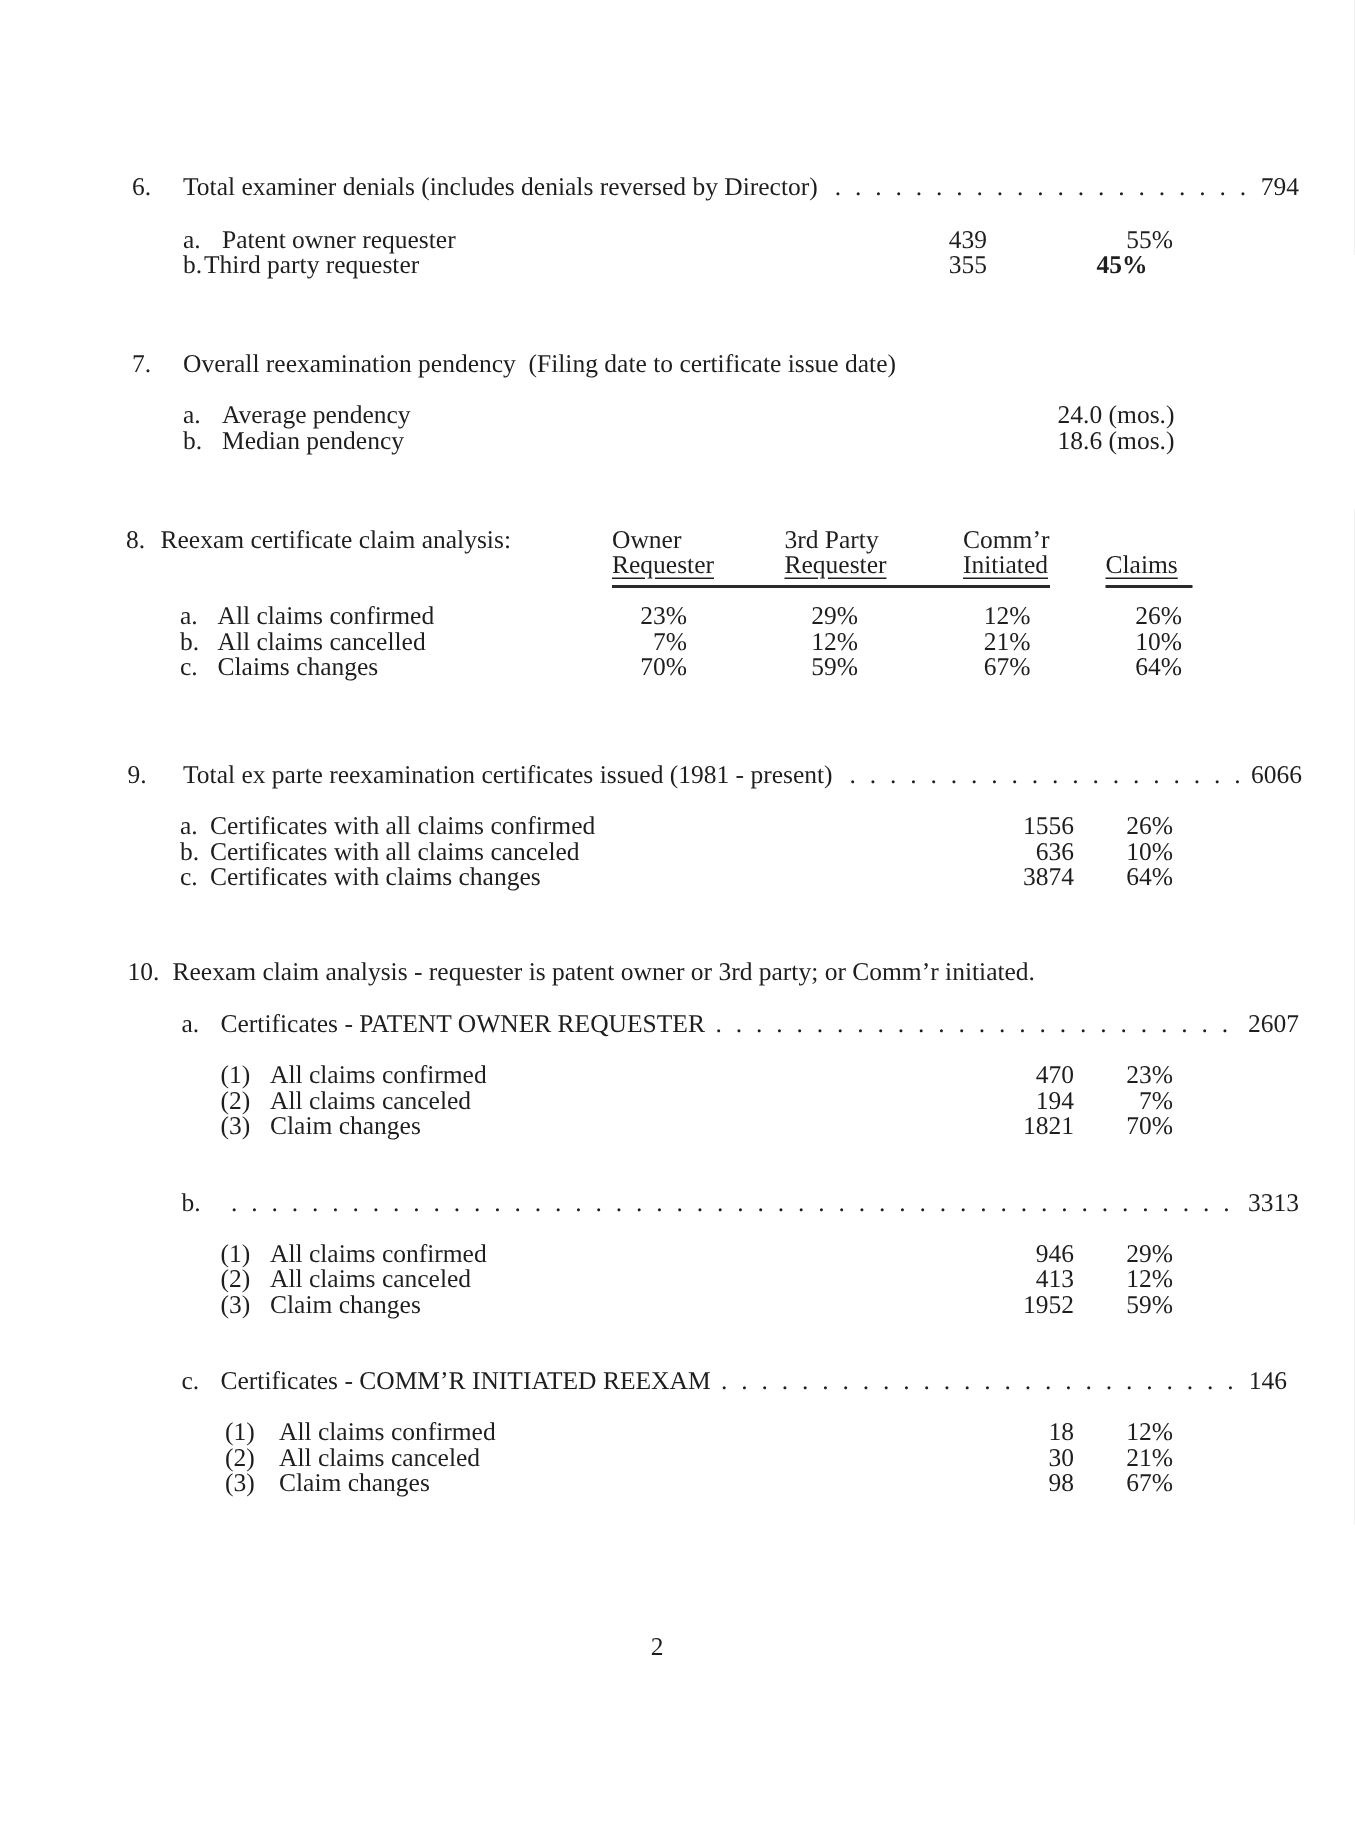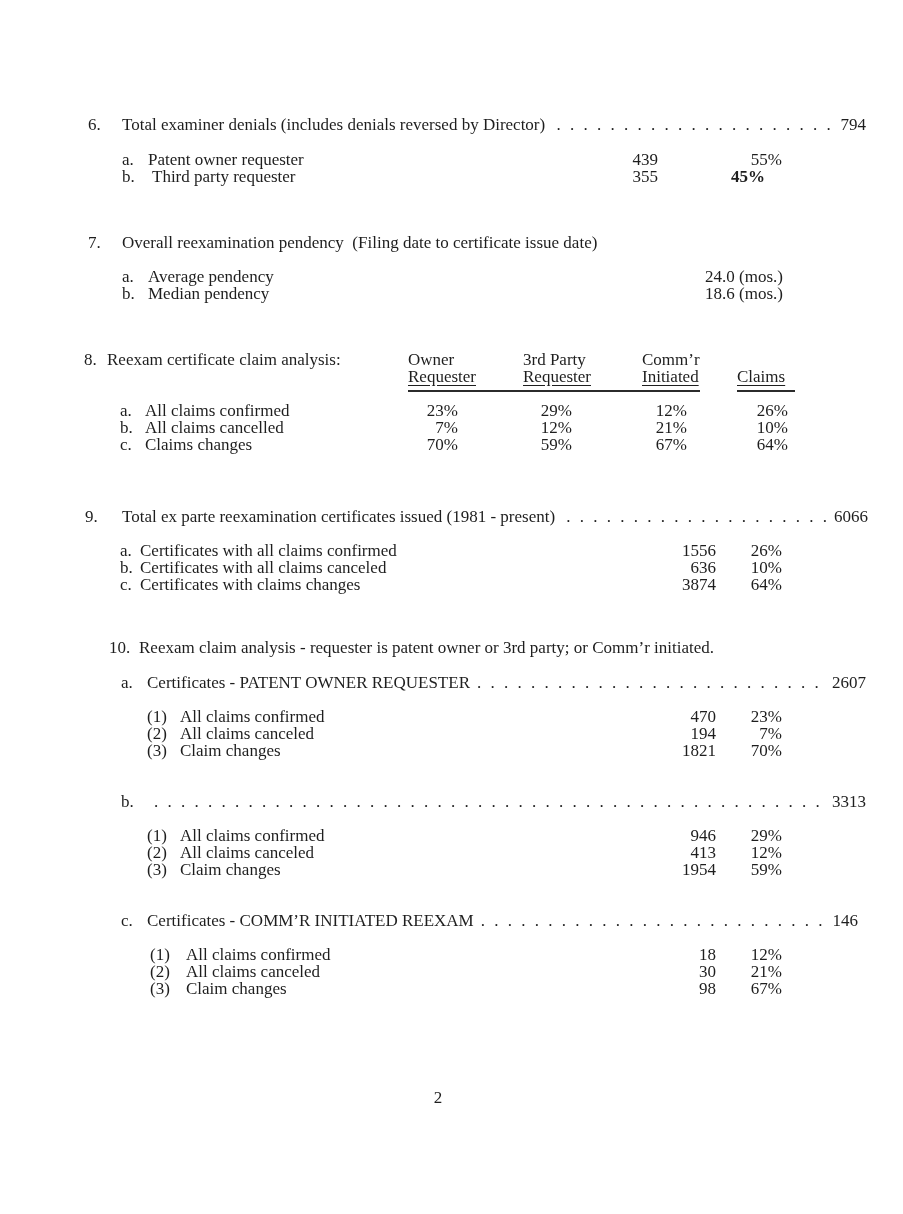--- a/index.html
+++ b/index.html
@@ -44,21 +44,21 @@
   </div>
   <div class="rows" style="top:151px;">
     <div class="row">
       <span class="abs" style="left:122px;">a.</span>
       <span class="abs" style="left:148px;">Patent owner requester</span>
       <span class="abs ra" style="left:558px;width:100px;">439</span>
       <span class="abs ra" style="left:697px;width:85px;">55%</span>
     </div>
     <div class="row">
       <span class="abs" style="left:122px;">b.</span>
-      <span class="abs" style="left:152px;">Third party requester</span>
+      <span class="abs" style="left:136px;">Third party requester</span>
       <span class="abs ra" style="left:558px;width:100px;">355</span>
       <span class="abs ra" style="left:680px;width:85px;font-weight:bold;">45%</span>
     </div>
   </div>
 
   <div class="abs flexrow" style="top:234px;left:88px;width:778px;">
     <span class="inum" style="width:34px;">7.</span>
     <span class="t">Overall reexamination pendency  (Filing date to certificate issue date)</span>
   </div>
   <div class="rows" style="top:268px;">
@@ -142,21 +142,21 @@
     </div>
     <div class="row">
       <span class="abs" style="left:120px;">c.</span>
       <span class="abs" style="left:140px;">Certificates with claims changes</span>
       <span class="abs ra" style="left:616px;width:100px;">3874</span>
       <span class="abs ra" style="left:697px;width:85px;">64%</span>
     </div>
   </div>
 
   <div class="abs flexrow" style="top:639px;left:85px;width:790px;">
-    <span class="inum" style="width:30px;margin-left:24px;">10.</span>
+    <span class="inum" style="width:30px;">10.</span>
     <span class="t">Reexam claim analysis - requester is patent owner or 3rd party; or Comm’r initiated.</span>
   </div>
 
   <div class="abs flexrow" style="top:674px;left:121px;width:745px;">
     <span class="inum" style="width:26px;">a.</span>
     <span class="t">Certificates - PATENT OWNER REQUESTER</span>
     <span class="leader"></span>
     <span class="total">2607</span>
   </div>
   <div class="rows" style="top:708px;">
@@ -194,21 +194,21 @@
     </div>
     <div class="row">
       <span class="abs" style="left:147px;">(2)</span>
       <span class="abs" style="left:180px;">All claims canceled</span>
       <span class="abs ra" style="left:616px;width:100px;">413</span>
       <span class="abs ra" style="left:697px;width:85px;">12%</span>
     </div>
     <div class="row">
       <span class="abs" style="left:147px;">(3)</span>
       <span class="abs" style="left:180px;">Claim changes</span>
-      <span class="abs ra" style="left:616px;width:100px;">1954</span>
+      <span class="abs ra" style="left:616px;width:100px;">1952</span>
       <span class="abs ra" style="left:697px;width:85px;">59%</span>
     </div>
   </div>
 
   <div class="abs flexrow" style="top:912px;left:121px;width:737px;">
     <span class="inum" style="width:26px;">c.</span>
     <span class="t">Certificates - COMM’R INITIATED REEXAM</span>
     <span class="leader"></span>
     <span class="total">146</span>
   </div>

